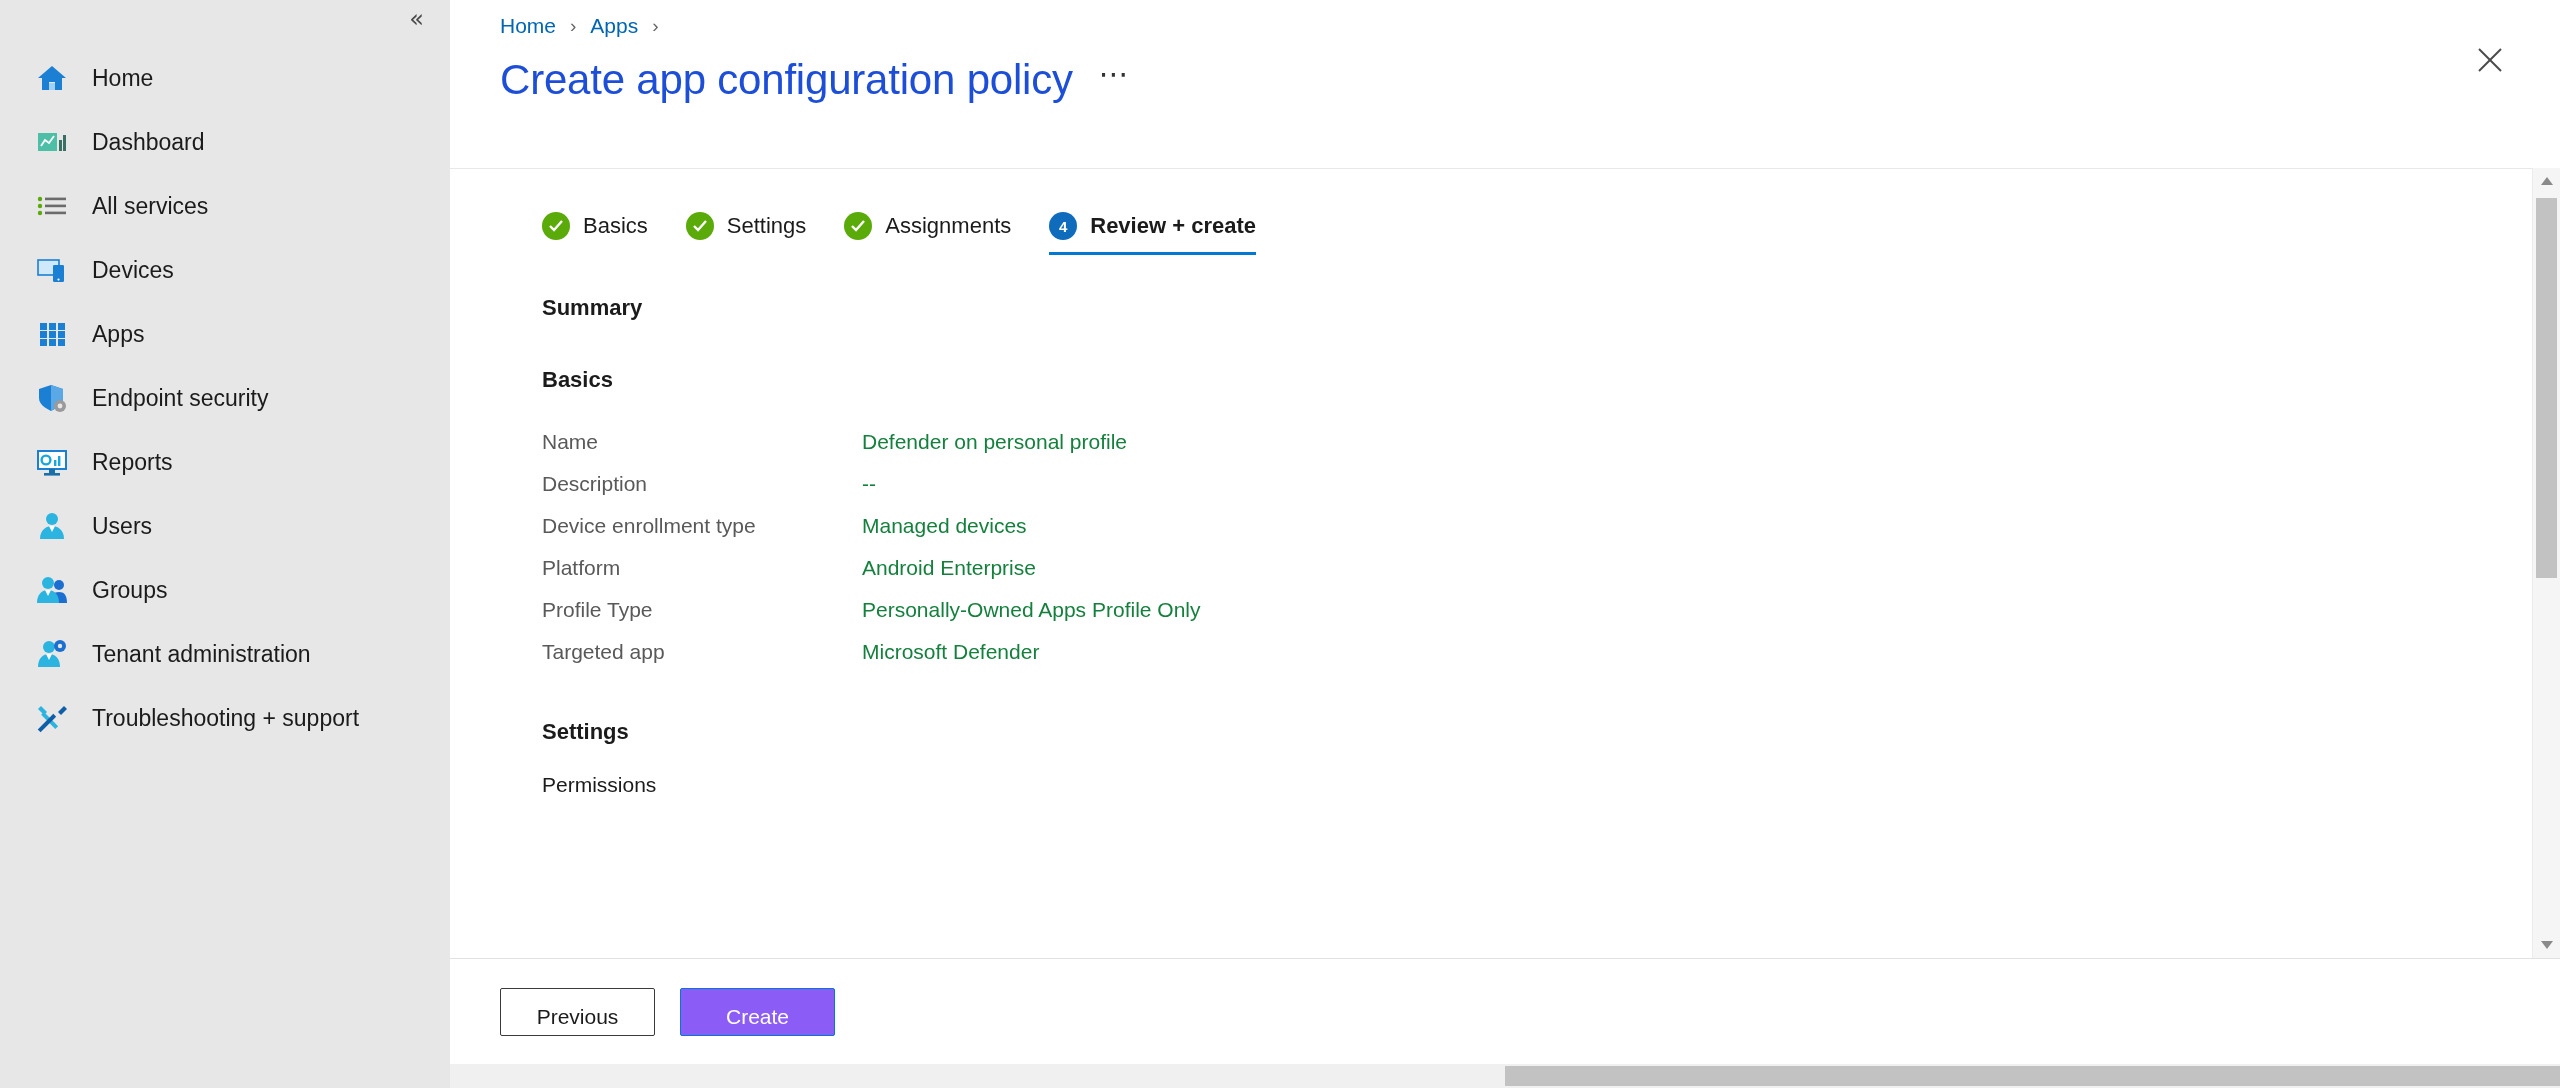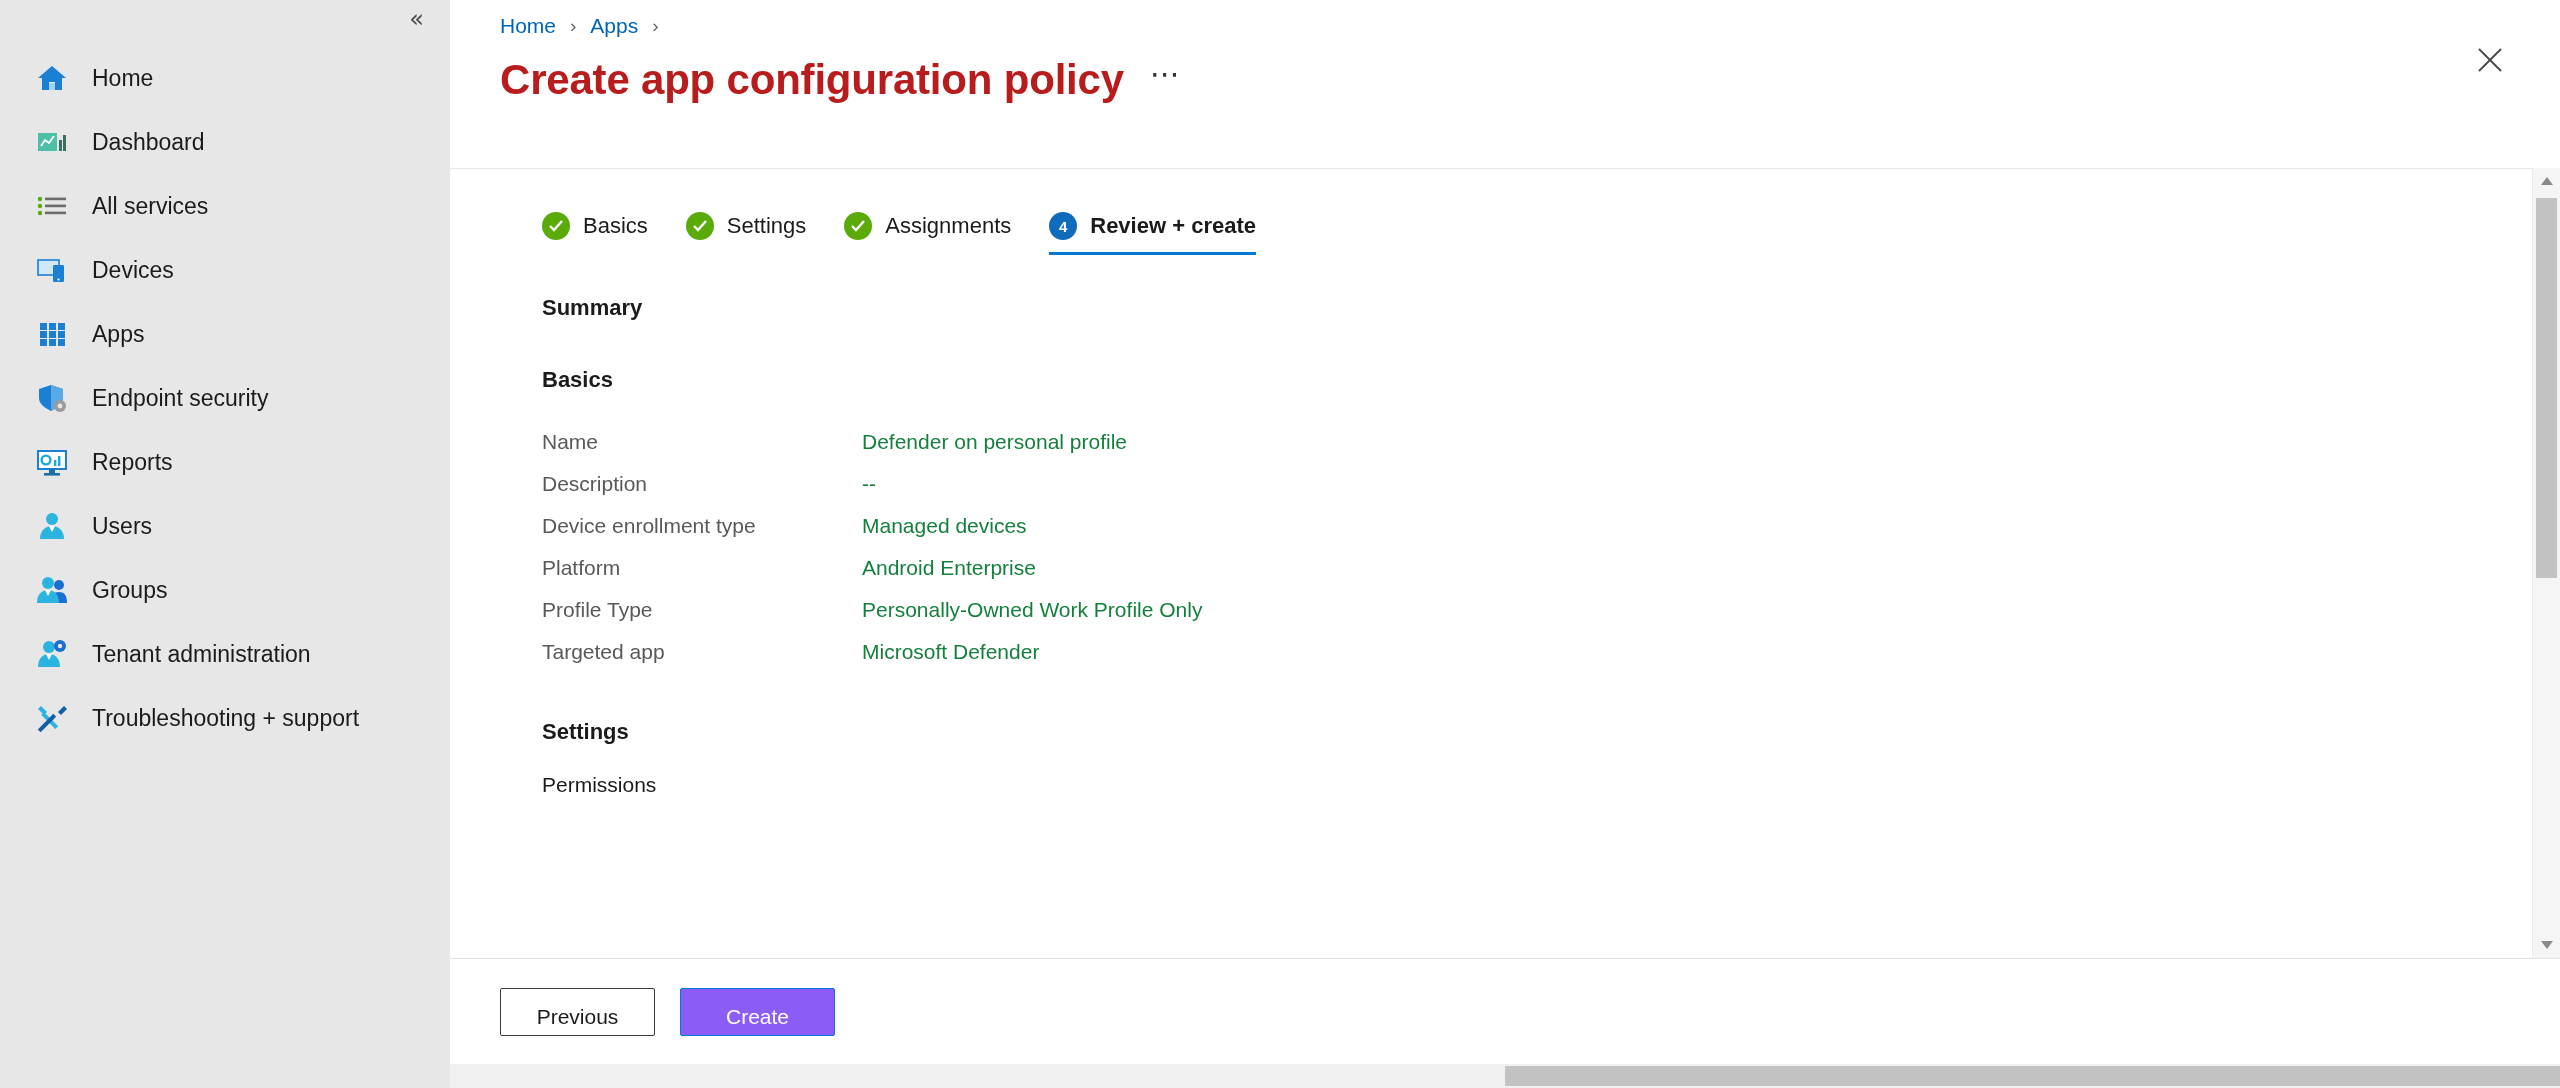--- a/index.html
+++ b/index.html
@@ -99,22 +99,22 @@
     font-size: 19px;
   }
 
   .title-row {
     display: flex;
     align-items: center;
     padding: 18px 0 0 50px;
   }
   .page-title {
     font-size: 42px;
-    font-weight: 700;
-    color: #b91c1c;
+    font-weight: 400;
+    color: #1d4ed8;
     letter-spacing: -0.2px;
   }
   .title-ellipsis {
     margin-left: 26px;
     font-size: 30px;
     color: #333;
     cursor: pointer;
     line-height: 0.6;
     padding-bottom: 12px;
   }
@@ -544,21 +544,21 @@
             <span class="kv-val">Managed devices</span>
           </div>
 
           <div class="kv-row">
             <span class="kv-key">Platform</span>
             <span class="kv-val">Android Enterprise</span>
           </div>
 
           <div class="kv-row">
             <span class="kv-key">Profile Type</span>
-            <span class="kv-val">Personally-Owned Work Profile Only</span>
+            <span class="kv-val">Personally-Owned Apps Profile Only</span>
           </div>
 
           <div class="kv-row">
             <span class="kv-key">Targeted app</span>
             <span class="kv-val">Microsoft Defender</span>
           </div>
 
         </div>
 
         <div class="section-head sub">Settings</div>

